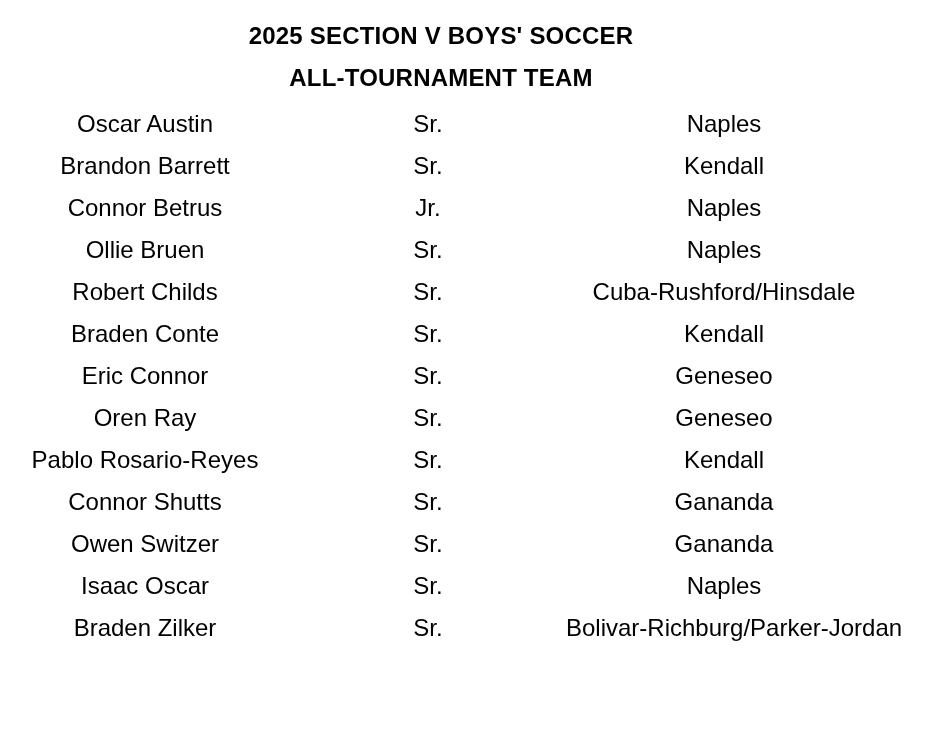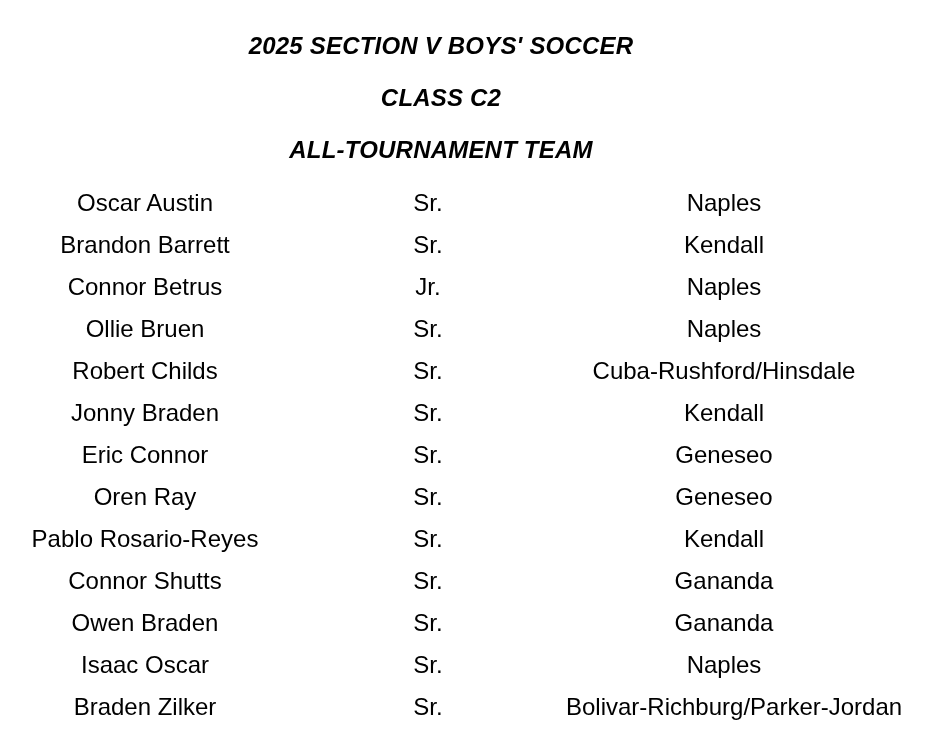--- a/index.html
+++ b/index.html
@@ -13,26 +13,25 @@
     overflow: hidden;
   }
   .doc {
     width: 882px;
   }
   .doc-header {
     padding-top: 14px;
     text-align: center;
   }
   .doc-header .title-line {
-    margin: 12px;
+    margin: 2px;
     font-size: 24px;
     font-weight: bold;
     line-height: 40px;
     letter-spacing: 0.2px;
-    font-style: italic;
   }
   table.roster {
     table-layout: fixed;
     border-collapse: collapse;
     width: 882px;
     margin-top: 5px;
   }
   col.c-name   { width: 290px; }
   col.c-grade  { width: 276px; }
   col.c-school { width: 316px; }
@@ -46,21 +45,20 @@
     white-space: nowrap;
   }
 </style>
 </head>
 <body>
 
 <div class="doc">
 
   <div class="doc-header">
     <p class="title-line">2025 SECTION V BOYS' SOCCER</p>
-    <p class="title-line">CLASS C2</p>
     <p class="title-line">ALL-TOURNAMENT TEAM</p>
   </div>
 
   <table class="roster">
     <colgroup>
       <col class="c-name">
       <col class="c-grade">
       <col class="c-school">
     </colgroup>
     <tbody>
@@ -84,21 +82,21 @@
         <td>Ollie Bruen</td>
         <td>Sr.</td>
         <td>Naples</td>
       </tr>
         <tr>
         <td>Robert Childs</td>
         <td>Sr.</td>
         <td>Cuba-Rushford/Hinsdale</td>
       </tr>
         <tr>
-        <td>Jonny Braden</td>
+        <td>Braden Conte</td>
         <td>Sr.</td>
         <td>Kendall</td>
       </tr>
         <tr>
         <td>Eric Connor</td>
         <td>Sr.</td>
         <td>Geneseo</td>
       </tr>
         <tr>
         <td>Oren Ray</td>
@@ -109,21 +107,21 @@
         <td>Pablo Rosario-Reyes</td>
         <td>Sr.</td>
         <td>Kendall</td>
       </tr>
         <tr>
         <td>Connor Shutts</td>
         <td>Sr.</td>
         <td>Gananda</td>
       </tr>
         <tr>
-        <td>Owen Braden</td>
+        <td>Owen Switzer</td>
         <td>Sr.</td>
         <td>Gananda</td>
       </tr>
         <tr>
         <td>Isaac Oscar</td>
         <td>Sr.</td>
         <td>Naples</td>
       </tr>
         <tr>
         <td>Braden Zilker</td>

